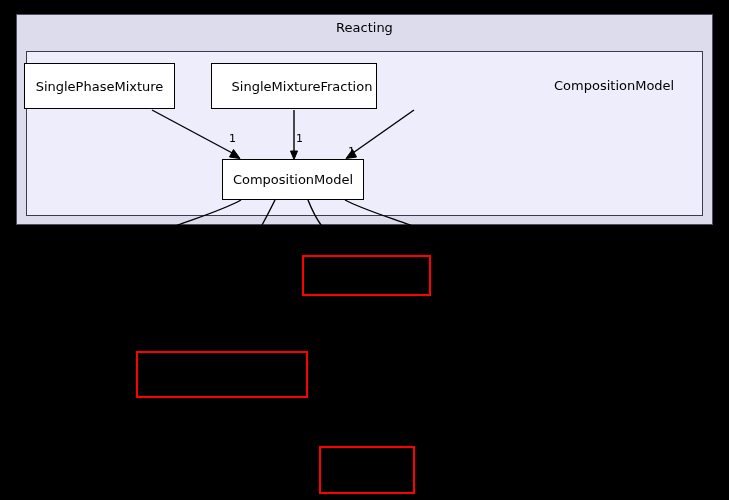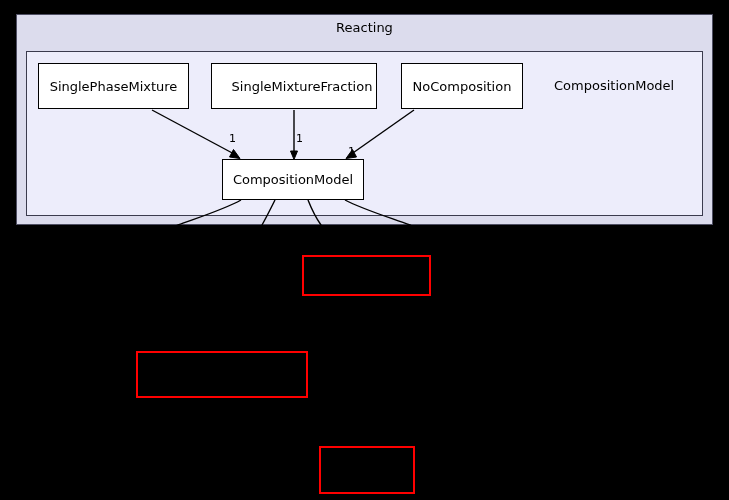--- a/index.html
+++ b/index.html
@@ -126,31 +126,28 @@
 
   <div style="position:absolute;left:0;top:226px;width:729px;height:274px;background:#000000;"></div>
 
   <svg class="svg-layer" style="top:0;" viewBox="0 0 729 500" width="729" height="500" xmlns="http://www.w3.org/2000/svg">
     <path d="M166,239 C163,244 161,249 160,255" stroke="#000000" stroke-width="1.2" fill="none"></path>
     <path d="M254,248 C255,250 256,252 257,255" stroke="#000000" stroke-width="1.2" fill="none"></path>
     <path d="M334,249 C335,251 336,253 337,255" stroke="#000000" stroke-width="1.2" fill="none"></path>
     <path d="M423,239 C425,244 426,249 427,255" stroke="#000000" stroke-width="1.2" fill="none"></path>
   </svg>
 
-  <div class="node" style="left:38px;  top:63px;  width:151px; height:46px;">
+  <div class="node" style="left:24px;  top:63px;  width:151px; height:46px;">
     <span>SinglePhaseMixture</span>
   </div>
 
   <div class="node" style="left:211px; top:63px;  width:166px; height:46px;padding-left:16px;">
     <span>SingleMixtureFraction</span>
   </div>
 
-  <div class="node" style="left:401px; top:63px;  width:122px; height:46px;">
-    <span>NoComposition</span>
-  </div>
 
   <div class="node" style="left:222px; top:159px; width:142px; height:41px;">
     <span>CompositionModel</span>
   </div>
 
   <div class="node-red" style="left:302px; top:255px; width:129px; height:41px;">
     <span></span>
   </div>
 
   <div class="node-red" style="left:136px; top:351px; width:172px; height:47px;">

